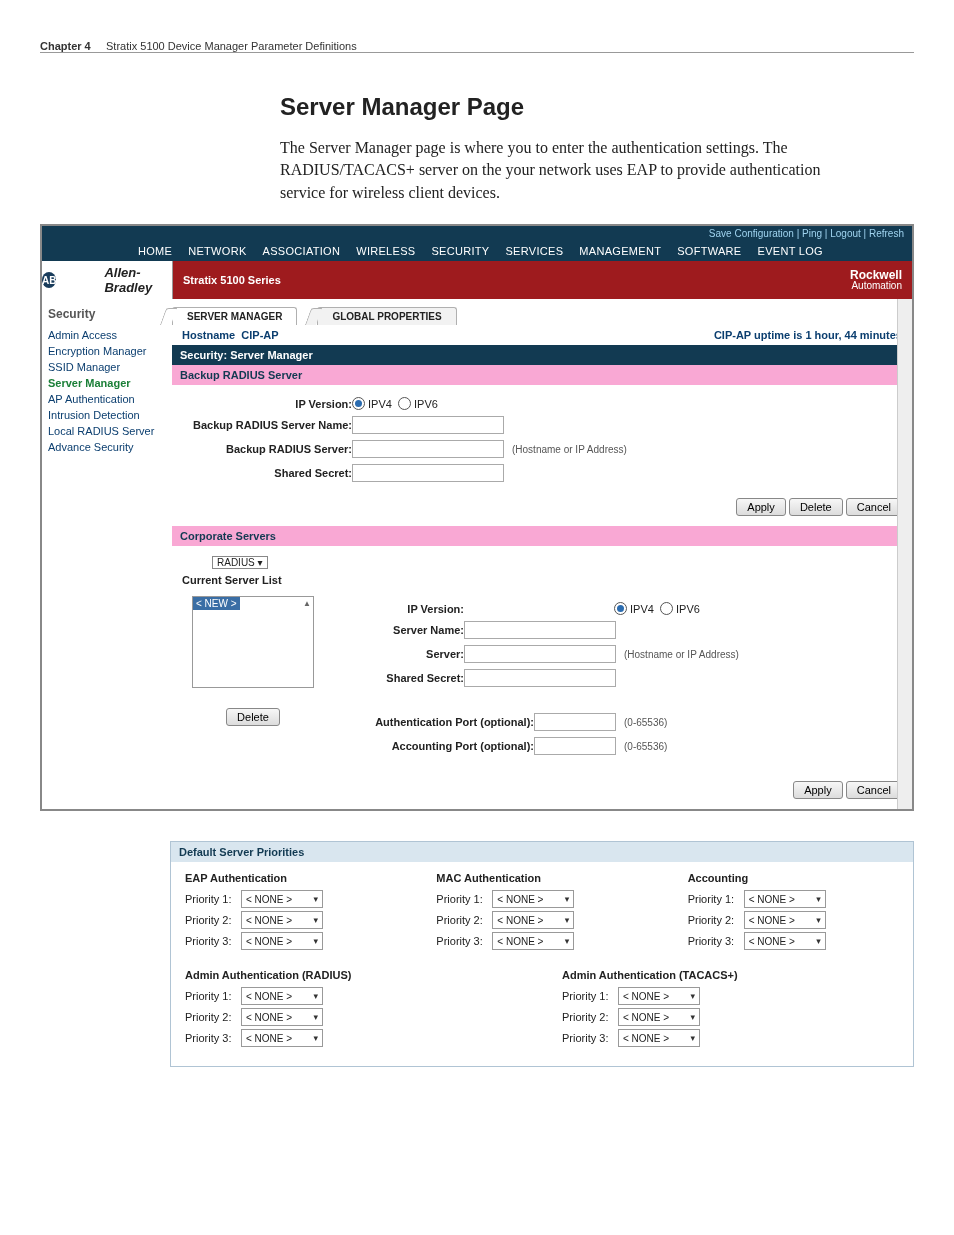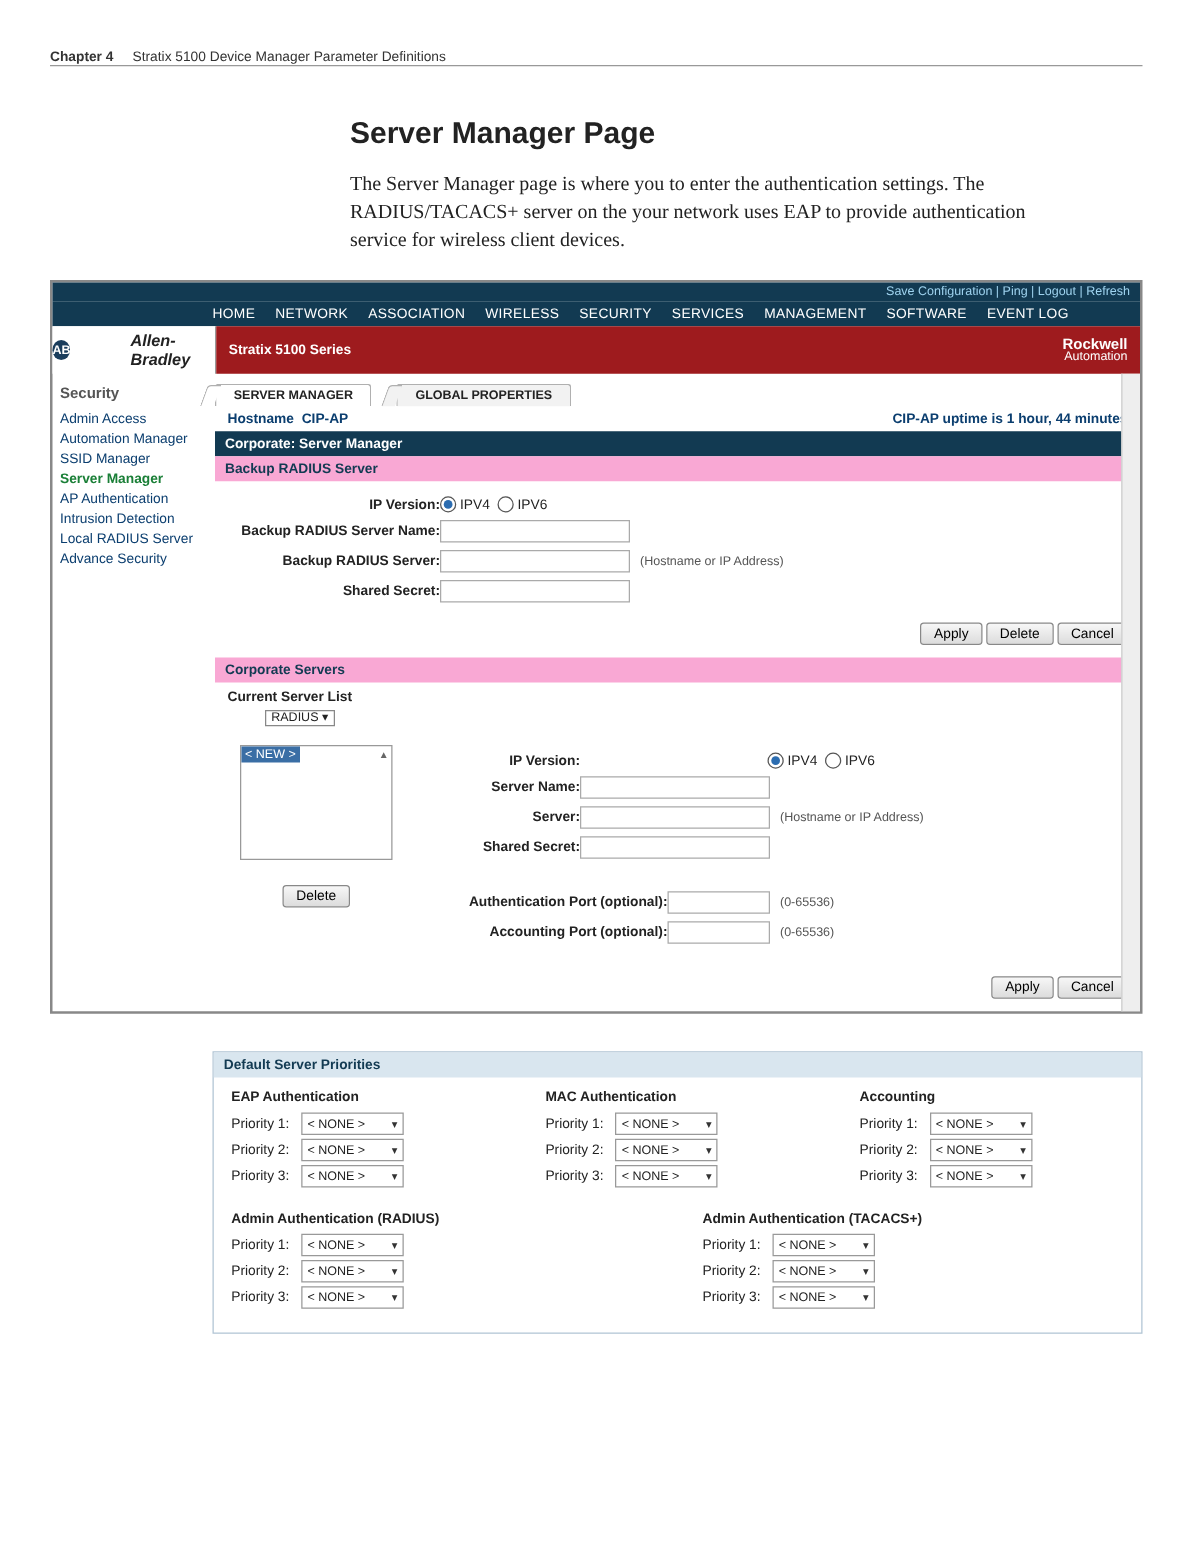--- a/index.html
+++ b/index.html
@@ -8,21 +8,21 @@
   }
   .page { padding:40px 40px 20px 40px; box-sizing:border-box; }
   .header-line { border-top:1px solid #999; margin-bottom:4px; }
   .running-head { font-family: Arial, Helvetica, sans-serif; font-size:11px; color:#333; }
   .running-head .bold { font-weight:bold; }
   h1.page-title { font-family: Arial, Helvetica, sans-serif; font-weight:bold; font-size:24px; margin:40px 0 16px 240px;}
   .body-text { font-size:16px; line-height:1.4; margin:0 0 20px 240px; max-width:560px;}
   
   .ui-frame { border:2px solid #888; margin:0 0 30px 0; font-family: Arial, Helvetica, sans-serif; font-size:11px; background:#fff;}
   .top-links { background:#123a52; color:#9fd3ef; font-size:10px; text-align:right; padding:2px 8px;}
-  .nav-bar { background:#123a52; color:#fff; display:flex; align-items:center; padding-left:120px;}
+  .nav-bar { background:#123a52; color:#fff; display:flex; align-items:center; padding-left:88px;}
   .nav-item { padding:4px 8px; font-size:11px; letter-spacing:0.3px;}
   .banner { display:flex;}
   .brand-cell { width:130px; background:#fff; border-right:1px solid #999; display:flex; align-items:center; justify-content:center; font-family: Arial; font-weight:bold; font-style:italic; font-size:13px;gap:44px;}
   .brand-cell .ab-circle{width:16px;height:16px;border-radius:50%;background:#1a3d5c;color:#fff;font-style:normal;display:inline-flex;align-items:center;justify-content:center;font-size:10px;margin-right:4px;}
   .series-bar { flex:1; background:#9e1b1e; color:#fff; font-weight:bold; padding:8px 10px; display:flex; justify-content:space-between; align-items:center;}
   .rockwell { text-align:right; line-height:1; font-size:12px;}
   .rockwell small{display:block;font-weight:normal;font-size:10px;}
   .content-row{display:flex;}
   .left-col{width:130px; padding:8px 6px; box-sizing:border-box; font-family:Arial; font-size:11px;}
   .left-col .sec-title{color:#555; font-weight:bold; font-family:Verdana, Arial; font-size:12px; margin-bottom:6px;}
@@ -103,42 +103,42 @@
           <small>Automation</small>
         </span>
       </div>
     </div>
 
     <div class="content-row">
       <div class="left-col">
         <div class="sec-title">Security</div>
         <div id="left-links">
             <a>Admin Access</a>
-            <a>Automation Manager</a>
+            <a>Encryption Manager</a>
             <a>SSID Manager</a>
             <a class="active">Server Manager</a>
             <a>AP Authentication</a>
             <a>Intrusion Detection</a>
             <a>Local RADIUS Server</a>
             <a>Advance Security</a>
           </div>
       </div>
       <div class="right-col">
         <div class="tab-row">
           <div class="tab active">SERVER MANAGER</div>
           <div class="tab">GLOBAL PROPERTIES</div>
         </div>
         <div class="host-row">
           <span>
             <span class="hn">Hostname</span>
             <span class="hn">&nbsp;</span><span class="hn">CIP-AP</span>
           </span>
           <span class="hn">CIP-AP uptime is 1 hour, 44 minutes</span>
         </div>
-        <div class="section-bar">Corporate: Server Manager</div>
+        <div class="section-bar">Security: Server Manager</div>
         <div class="sub-bar">Backup RADIUS Server</div>
 
         <div class="form-area">
           <div class="form-line">
             <span class="form-label">IP Version:</span>
             <span class="radio-dot sel"></span>
             <span>IPV4</span>
             &nbsp;&nbsp;
             <span class="radio-dot"></span>
             <span>IPV6</span>
@@ -158,24 +158,24 @@
           </div>
         </div>
         <div class="btn-row">
           <button class="btn">Apply</button>
           <button class="btn">Delete</button>
           <button class="btn">Cancel</button>
         </div>
 
         <div class="sub-bar">Corporate Servers</div>
         <div class="form-area">
-          <div style="font-weight:bold;">Current Server List</div>
           <div style="margin:4px 0 6px 30px;">
             <span class="dd"><span>RADIUS</span> ▾</span>
           </div>
+          <div style="font-weight:bold;">Current Server List</div>
           <div class="corp-body">
             <div>
               <div class="server-list-box scroll-hint">
                 <span class="new">&lt; NEW &gt;</span>
               </div>
               <div style="text-align:center; margin-top:20px;">
                 <button class="btn">Delete</button>
               </div>
             </div>
             <div style="flex:1;">

